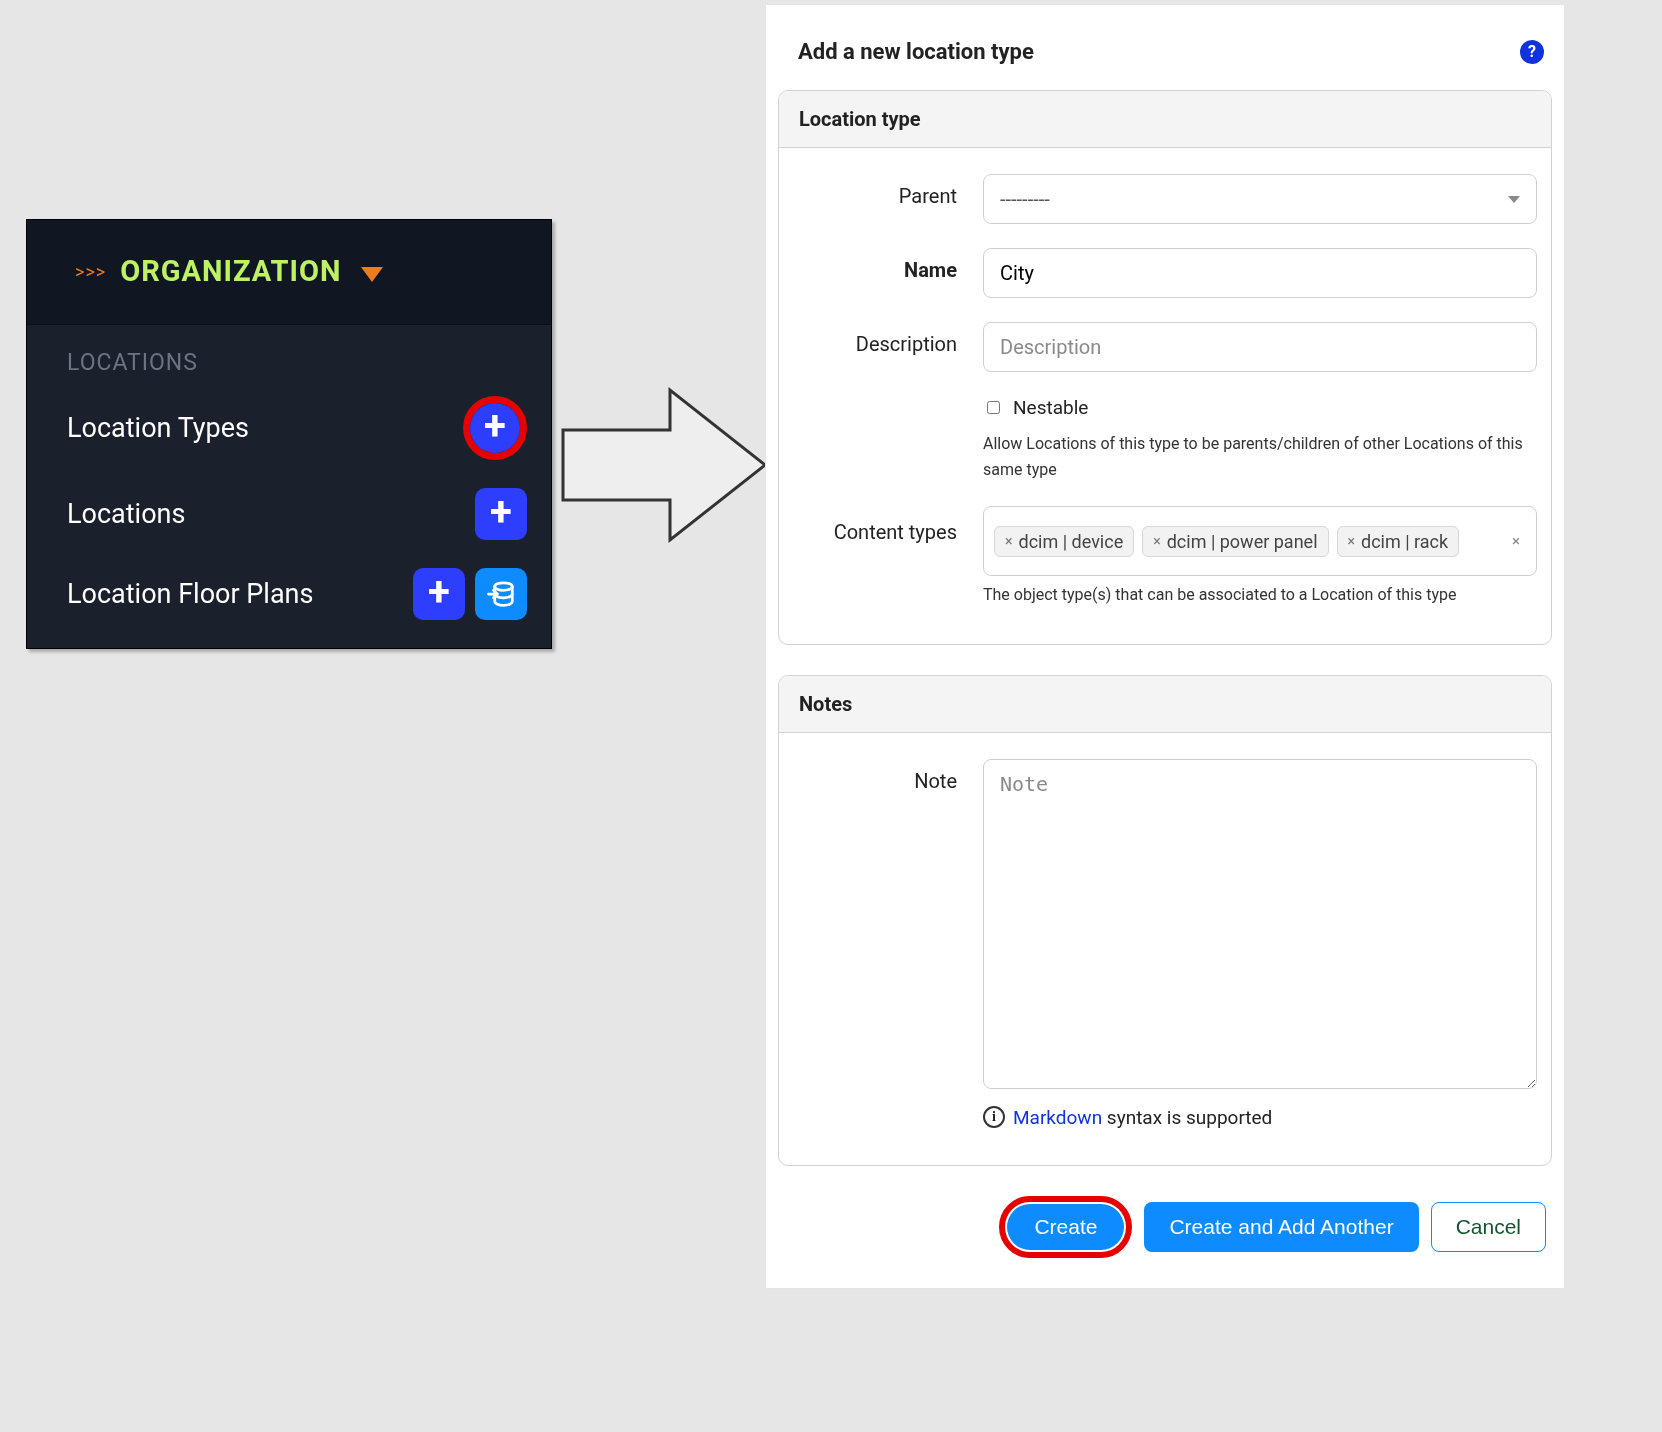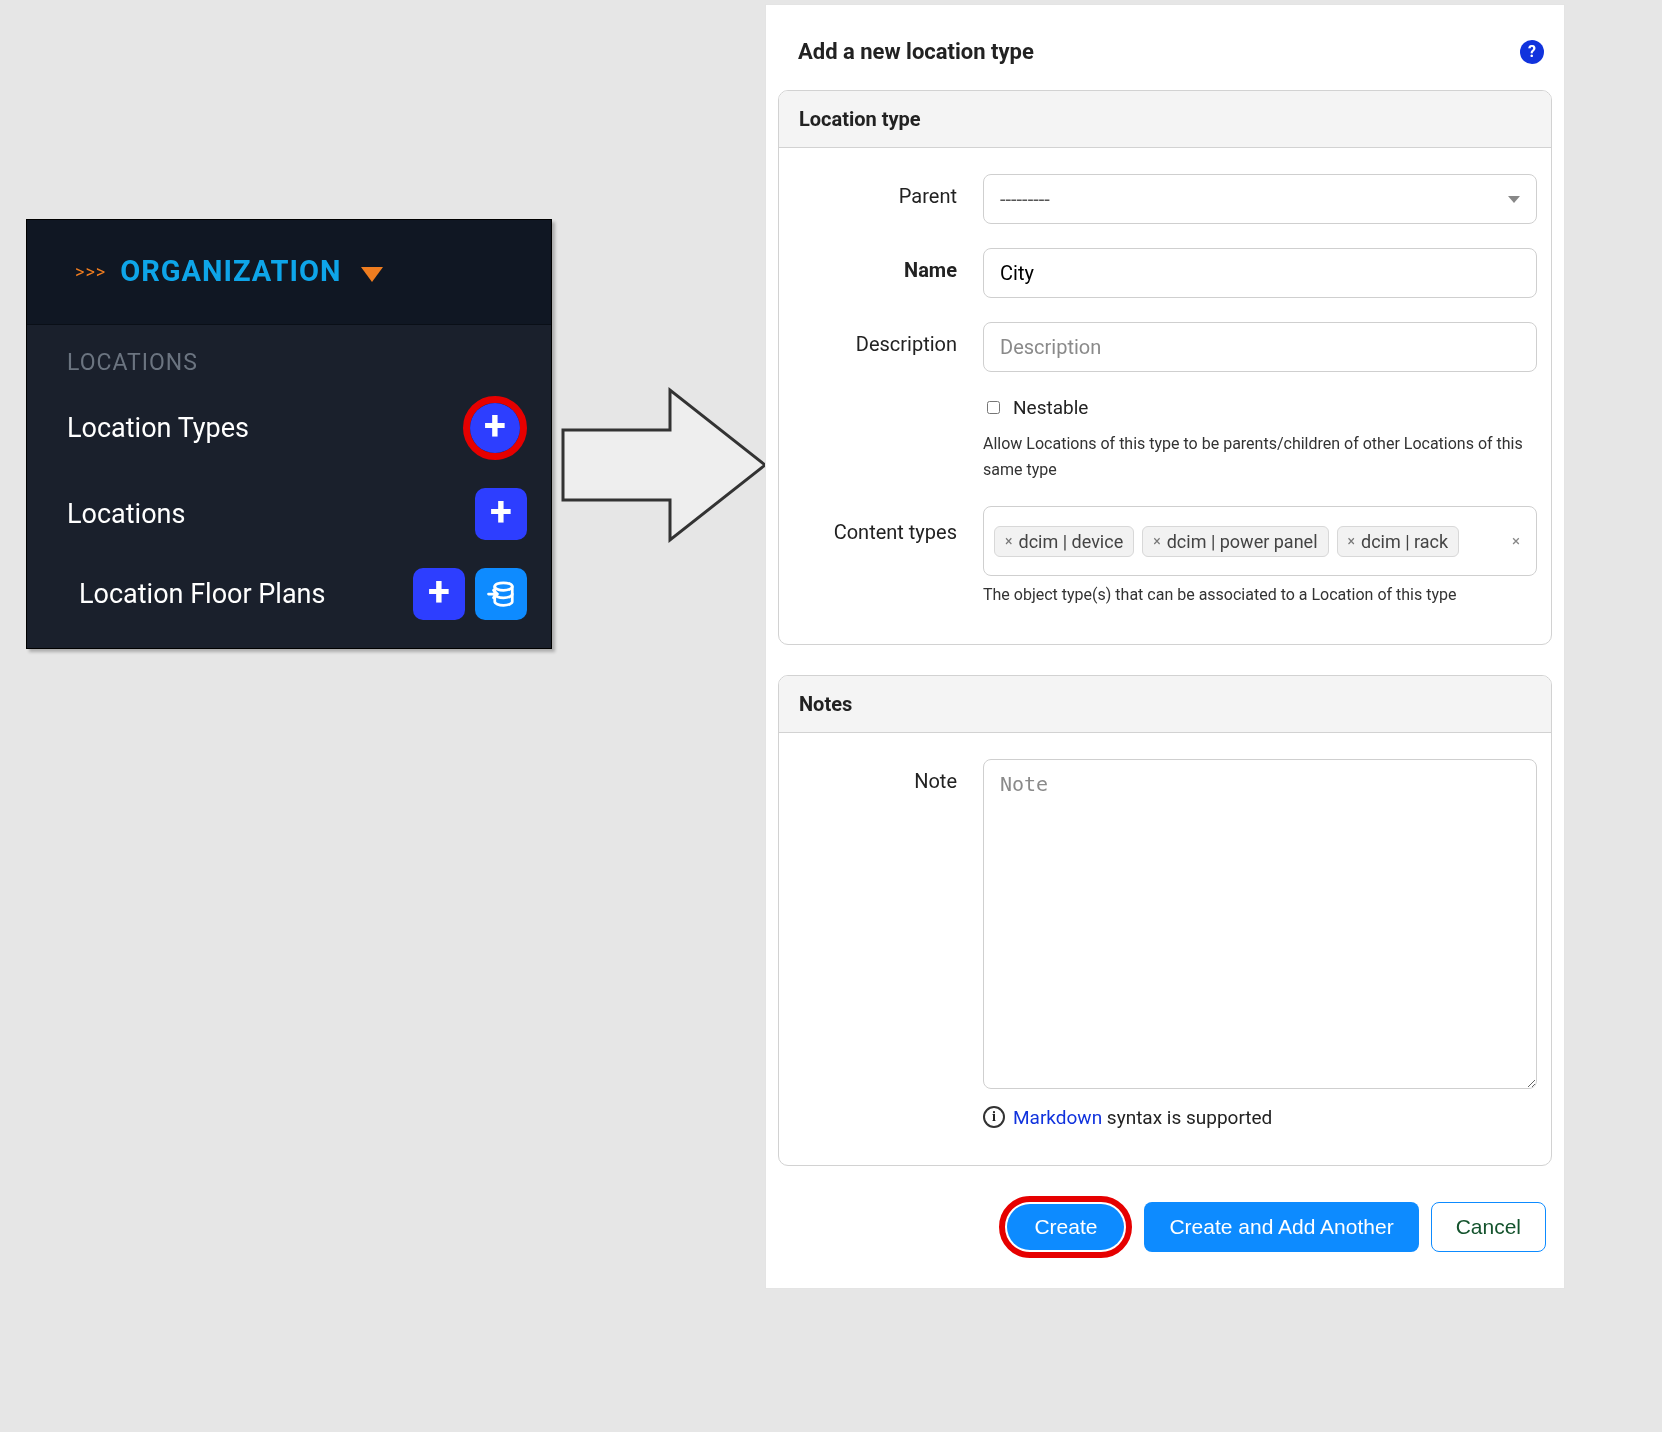--- a/index.html
+++ b/index.html
@@ -31,21 +31,21 @@
     align-items:center;
     gap:14px;
     border-bottom:1px solid #0a0f17;
   }
   .chevrons {
     color:#ef7d20;
     font-size:18px;
     letter-spacing:1px;
   }
   .org-title {
-    color:#0ea5e9;
+    color:#bef264;
     font-weight:700;
     font-size:29px;
     letter-spacing:1px;
   }
   .caret-down {
     width:0;height:0;
     border-left:11px solid transparent;
     border-right:11px solid transparent;
     border-top:15px solid #ef7d20;
     margin-left:6px;
@@ -305,21 +305,21 @@
 
   <div class="side-row">
     <span class="side-text">Locations</span>
     <div class="btn-group">
       <span class="icon-btn blue-btn">
         <span class="plus-glyph">+</span>
       </span>
     </div>
   </div>
 
-  <div class="side-row" style="padding-bottom:28px;margin-left:12px;">
+  <div class="side-row" style="padding-bottom:28px;">
     <span class="side-text">Location Floor Plans</span>
     <div class="btn-group">
       <span class="icon-btn blue-btn">
         <span class="plus-glyph">+</span>
       </span>
       <span class="icon-btn lightblue-btn">
         <svg class="import-glyph" width="30" height="30" viewBox="0 0 24 24" fill="none" stroke="white" stroke-width="2.2" stroke-linecap="round" stroke-linejoin="round">
           <ellipse cx="14" cy="6" rx="7" ry="3"></ellipse>
           <path d="M7 6v6c0 1.66 3.13 3 7 3s7-1.34 7-3V6"></path>
           <path d="M7 12v6c0 1.66 3.13 3 7 3s7-1.34 7-3v-6"></path>

